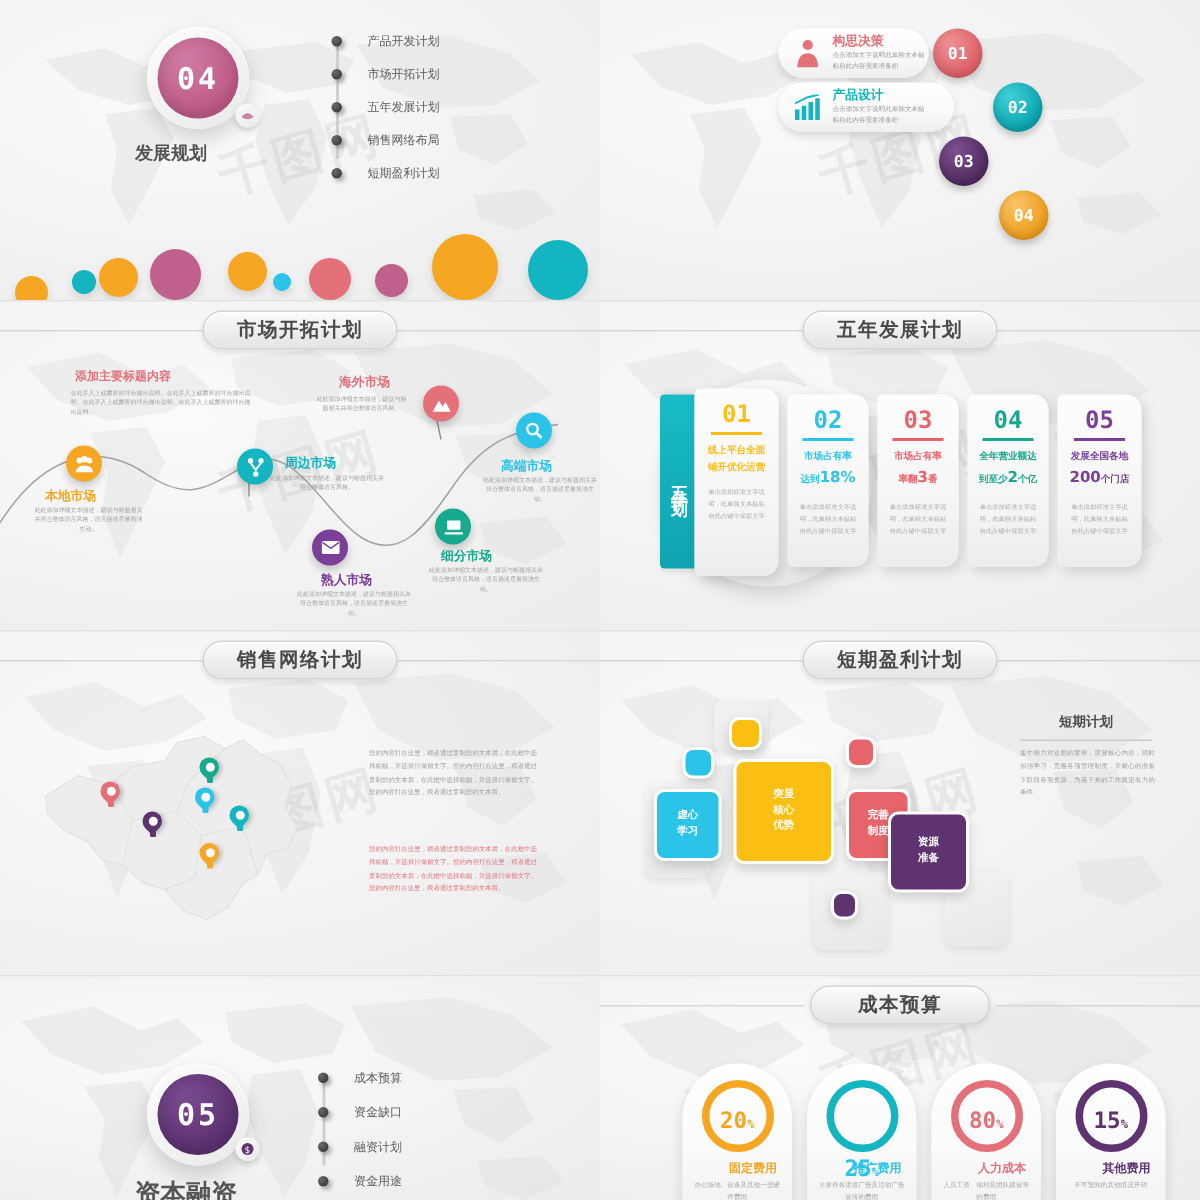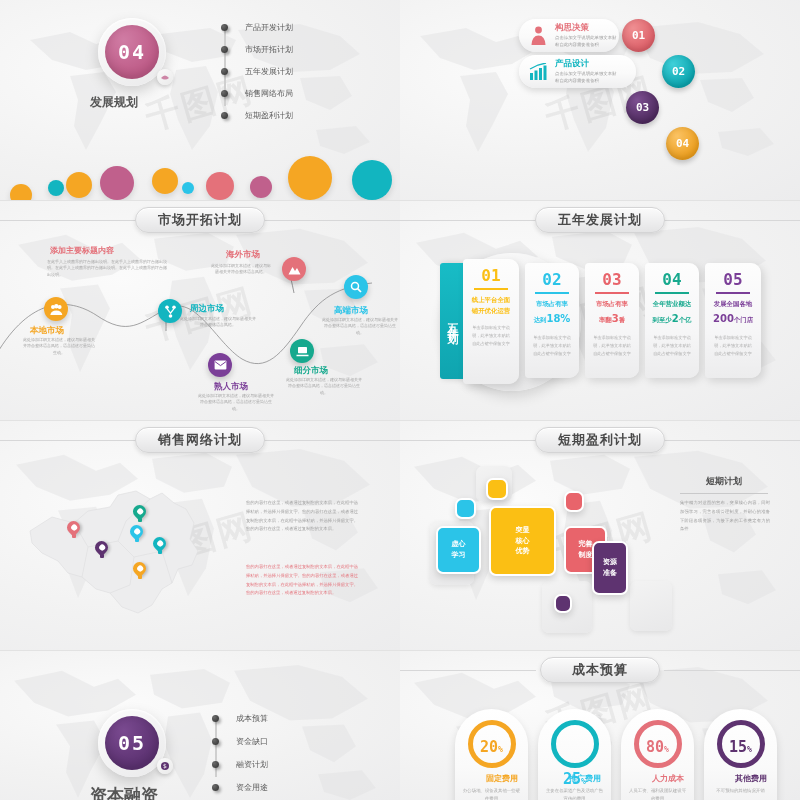--- a/index.html
+++ b/index.html
@@ -570,21 +570,21 @@
     </div>
     <div class="sq" style="left:89px; top:85px; width:67px; height:70px; background:#FBBF14;">
       <span style="white-space:pre-line;">突显
 核心
 优势</span>
     </div>
     <div class="sq" style="left:164px; top:105px; width:43px; height:48px; background:#E8646B;">
       <span style="white-space:pre-line;">完善
 制度</span>
     </div>
-    <div class="sq" style="left:192px; top:120px; width:36px; height:54px; background:#5E3370;">
+    <div class="sq" style="left:192px; top:120px; width:54px; height:54px; background:#5E3370;">
       <span style="white-space:pre-line;">资源
 准备</span>
     </div>
 
     <div class="st-title" style="left:306px; top:54px;">短期计划</div>
     <div class="st-rule" style="left:280px; top:72px; width:88px;"></div>
     <div class="para" style="left:280px; top:78px; width:90px; color:#9d9d9d; text-align:justify;">集中精力对这图的宣布，突显核心内容，同时加强学习，完善各项管理制度，并耐心的准备下阶段各项资源，为接下来的工作奠定有力的条件</div>
   </div>
 
   <div class="slide s6">

